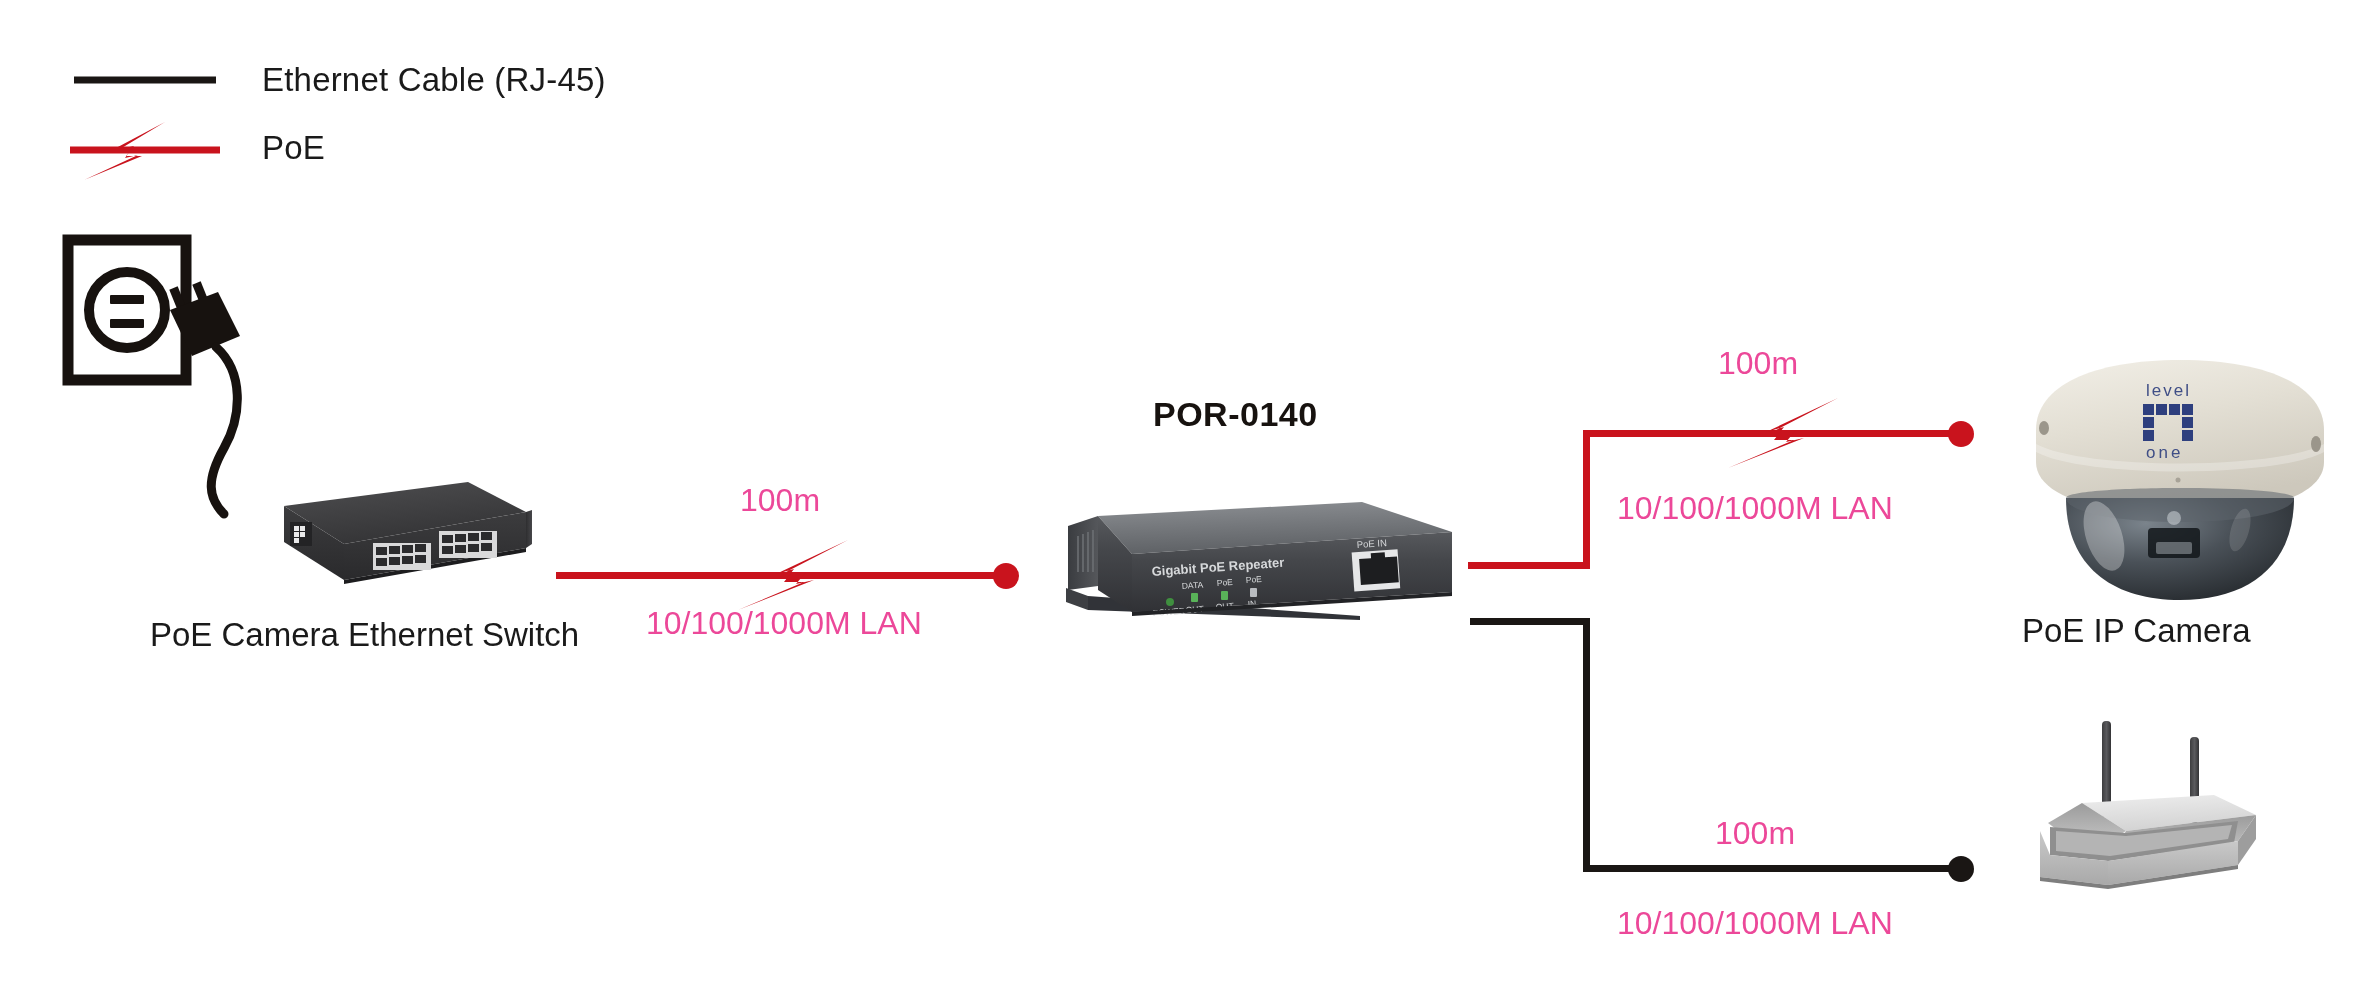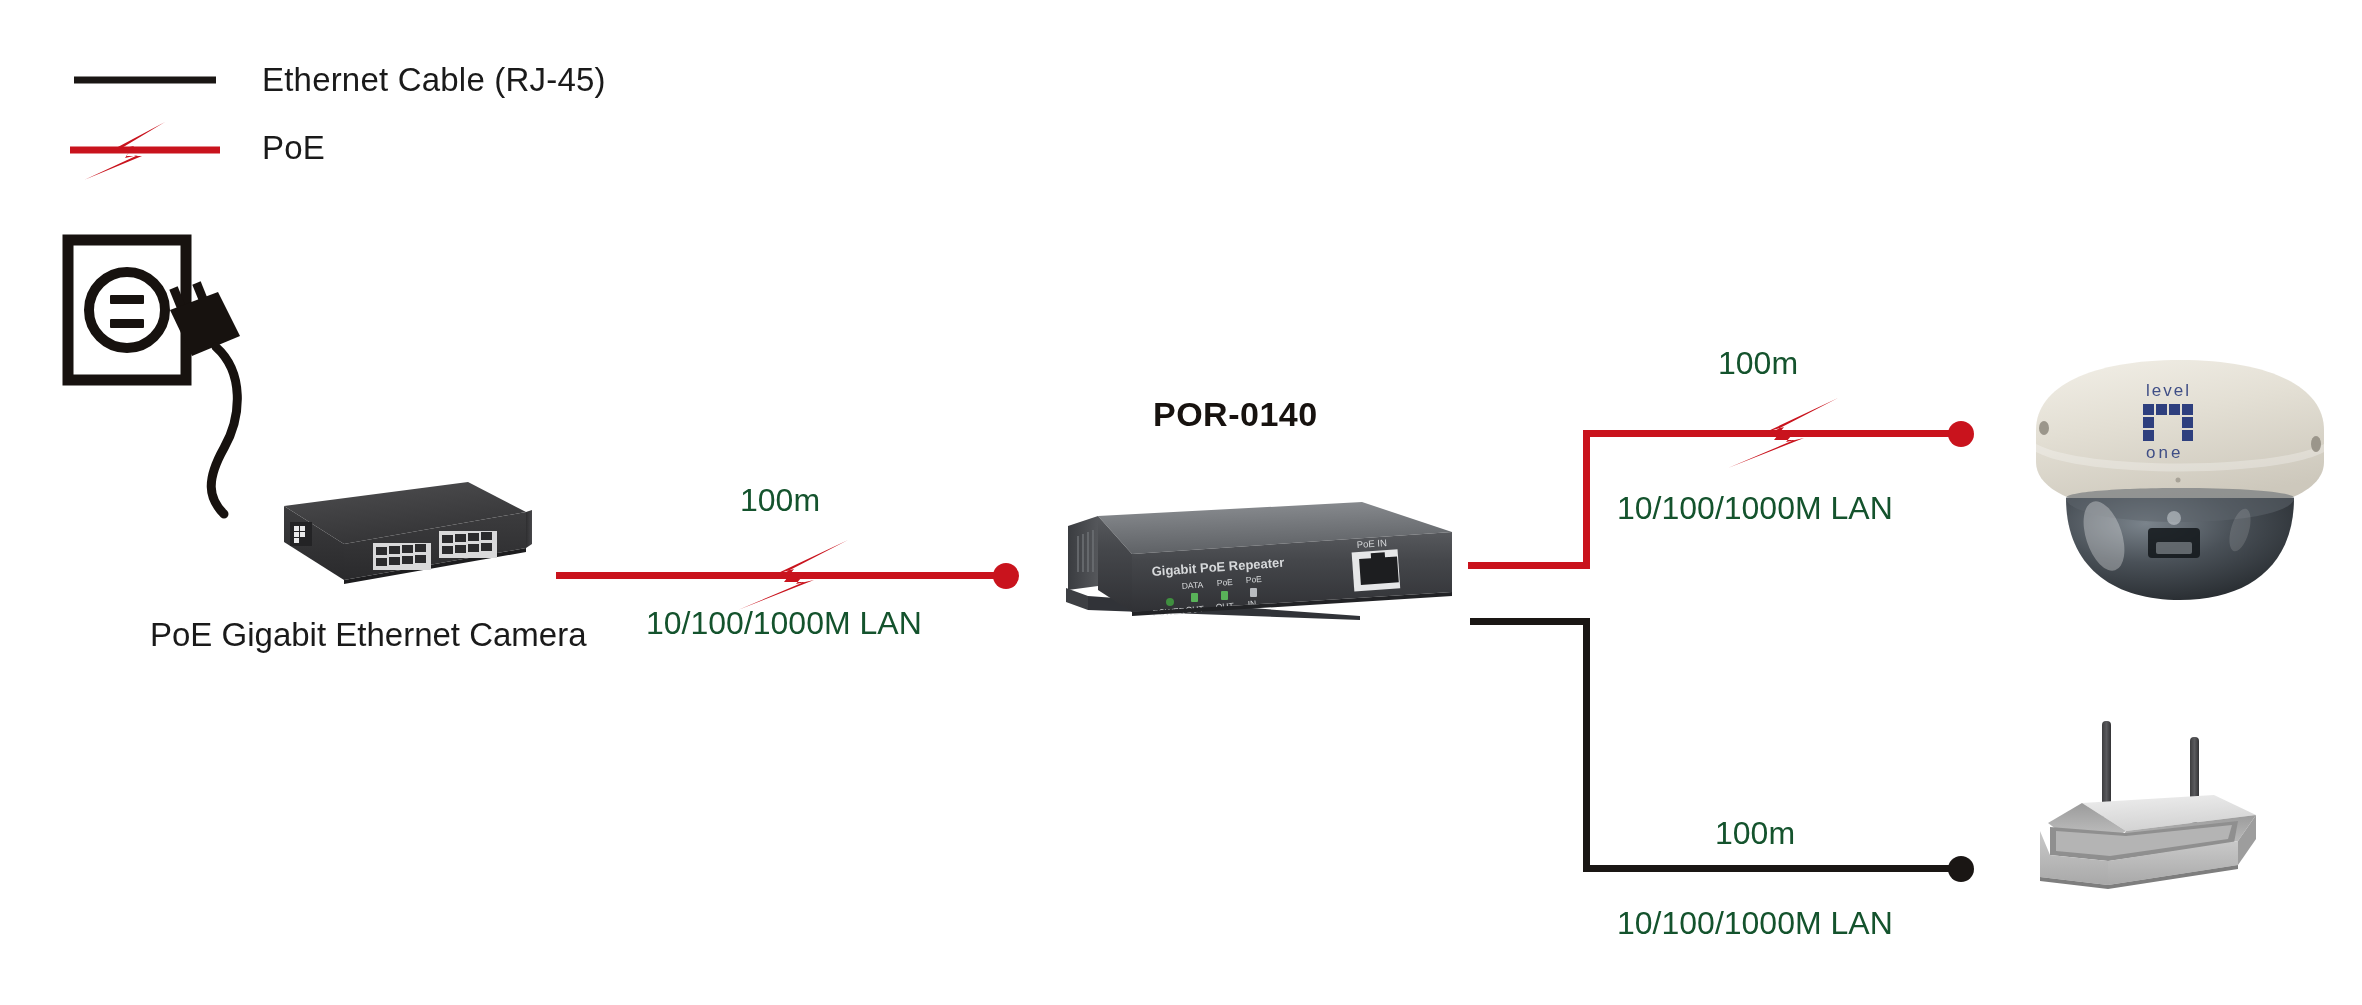--- a/index.html
+++ b/index.html
@@ -40,21 +40,21 @@
   .node-label {
     position: absolute;
     font-size: 33px;
     line-height: 46px;
     color: #1a1a1a;
     white-space: nowrap;
   }
   .cable-label {
     position: absolute;
     font-size: 32px;
-    color: #14532d;
+    color: #ec4899;
     white-space: nowrap;
   }
   .device-title {
     position: absolute;
     font-size: 34px;
     font-weight: bold;
     color: #17120f;
     white-space: nowrap;
     letter-spacing: 0.5px;
   }
@@ -175,21 +175,21 @@
         <rect x="232" y="55" width="11" height="8"></rect>
           <rect x="245" y="54" width="11" height="8"></rect>
         <rect x="206" y="68" width="11" height="8"></rect>
           <rect x="219" y="67" width="11" height="8"></rect>
         <rect x="232" y="66" width="11" height="8"></rect>
           <rect x="245" y="65" width="11" height="8"></rect>
       </g>
     </svg>
   </div>
 
-  <div class="node-label" style="left:150px; top:612px;">PoE Gigabit Ethernet Camera</div>
+  <div class="node-label" style="left:150px; top:612px;">PoE Camera Ethernet Switch</div>
 
   <div>
     <div class="seg-h seg-red" style="left:556px; top:572px; width:458px;"></div>
     <div class="dot dot-red" style="left:993px; top:563px;"></div>
     <div class="pic" style="left:730px; top:536px;">
       <svg width="130" height="78" viewBox="0 0 130 78">
         <path d="M118 4 L56 36 L76 36 L66 48 L84 44 L8 74 L74 46 L54 46 L64 33 L46 38 Z" fill="#c9131d"></path>
       </svg>
     </div>
     <div class="cable-label" style="left:740px; top:482px;">100m</div>
@@ -325,20 +325,21 @@
 
       <rect x="118" y="176" width="52" height="30" rx="4" fill="#12161a" opacity="0.85"></rect>
       <rect x="126" y="190" width="36" height="12" rx="2" fill="#9aa2a8" opacity="0.55"></rect>
       <circle cx="144" cy="166" r="7" fill="#d7dde1" opacity="0.5"></circle>
 
       <ellipse cx="74" cy="184" rx="18" ry="36" fill="#ffffff" opacity="0.30" transform="rotate(-18 74 184)"></ellipse>
       <ellipse cx="210" cy="178" rx="9" ry="22" fill="#ffffff" opacity="0.13" transform="rotate(16 210 178)"></ellipse>
     </svg>
   </div>
 
+  <div class="node-label" style="left:2022px; top:608px;">PoE IP Camera</div>
 
   <div>
     <div class="seg-h seg-blk" style="left:1470px; top:618px; width:120px;"></div>
     <div class="seg-v seg-blk" style="left:1583px; top:618px; height:254px;"></div>
     <div class="seg-h seg-blk" style="left:1583px; top:865px; width:386px;"></div>
     <div class="dot dot-blk" style="left:1948px; top:856px;"></div>
     <div class="cable-label" style="left:1715px; top:815px;">100m</div>
     <div class="cable-label" style="left:1617px; top:905px;">10/100/1000M LAN</div>
   </div>
 

